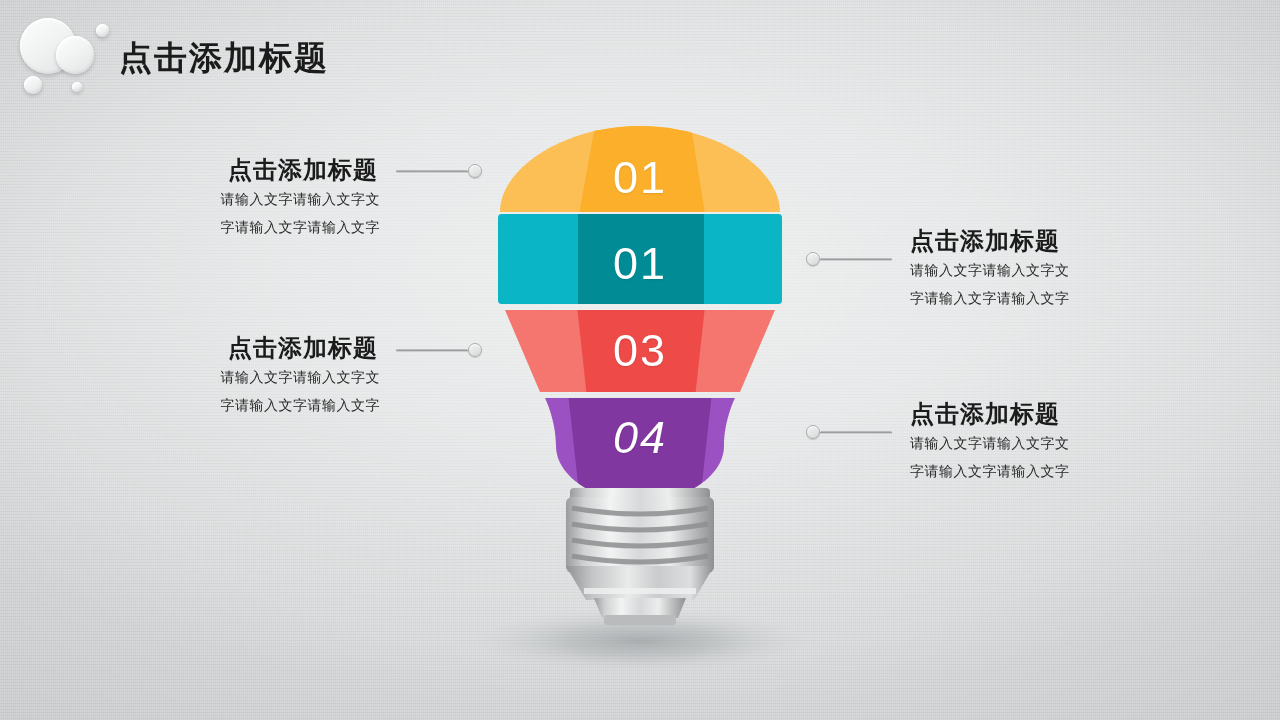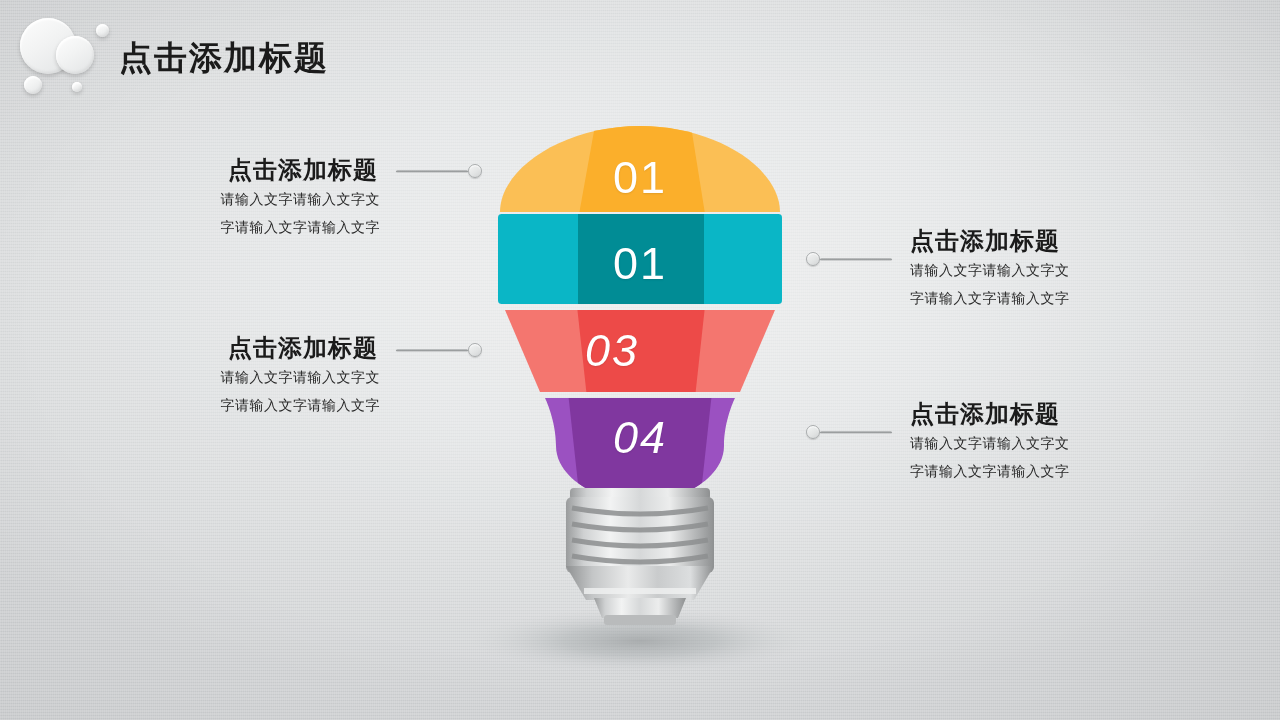--- a/index.html
+++ b/index.html
@@ -171,21 +171,21 @@
     </g>
     <path d="M566 566 L 714 566 L 694 600 L 586 600 Z" fill="url(#metalB)"></path>
     <rect x="584" y="588" width="112" height="6" fill="#f0f1f1" opacity=".8"></rect>
     <path d="M594 598 L 686 598 L 678 618 L 602 618 Z" fill="url(#metalA)"></path>
     <rect x="604" y="615" width="72" height="10" rx="3" fill="#b9bbbc"></rect>
   </g>
 </svg>
 
 <div class="num" style="left:580px; top:152px;">01</div>
 <div class="num" style="left:580px; top:238px;">01</div>
-<div class="num" style="left:552px; top:325px;font-style:italic;">03</div>
+<div class="num" style="left:580px; top:325px;">03</div>
 <div class="num" style="left:580px; top:412px;font-style:italic;">04</div>
 
 <div class="conn to-right" style="left:396px; top:164px; width:86px;">
   <div class="bar"></div>
   <div class="dot"></div>
 </div>
 <div class="conn" style="left:806px; top:252px; width:86px;">
   <div class="dot"></div>
   <div class="bar"></div>
 </div>

